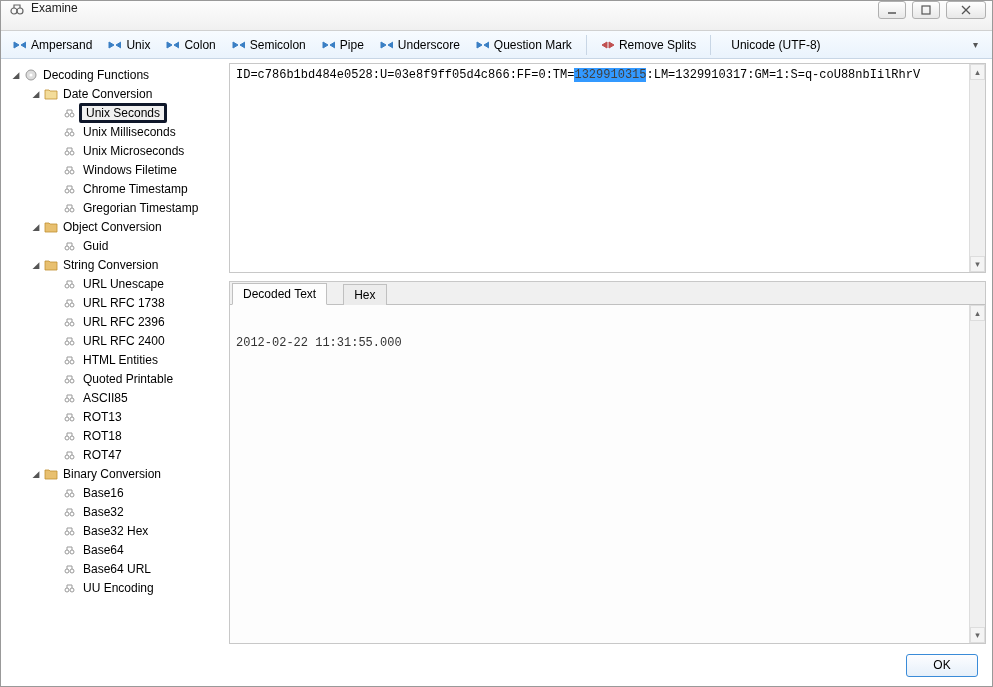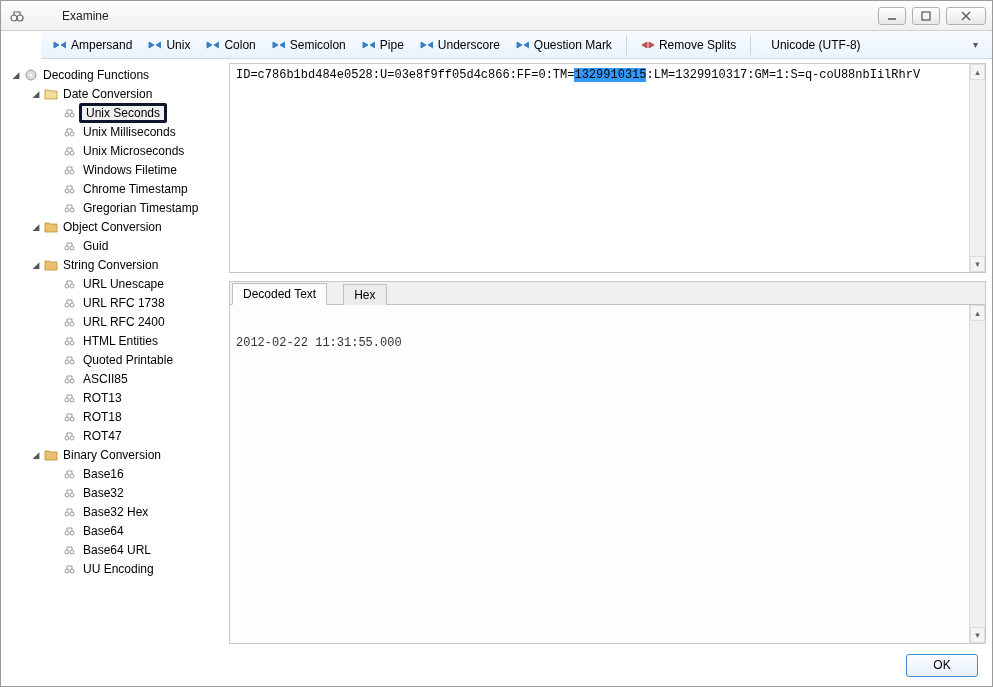--- a/index.html
+++ b/index.html
@@ -12,23 +12,21 @@
     height: 687px;
     overflow: hidden;
     border: 1px solid #999;
   }
   
   .titlebar {
     height: 30px;
     background: linear-gradient(#fdfdfd,#f0f0f0);
     border-bottom: 1px solid #d0d0d0;
     display: flex;
-    align-items: center;
     padding: 0 6px 0 8px;
-    gap: 31px;
   }
   .titlebar .app-icon {
     width: 16px; height: 16px; margin-right: 6px;
     display:flex;align-items:center;justify-content:center;
     font-size:12px;color:#555;
   }
   .titlebar .title { flex:1; font-size:12px; color:#222; }
   .winbtns { display:flex; gap:6px; }
   .winbtn {
     width: 28px; height: 18px;
@@ -41,21 +39,20 @@
   }
   .winbtn.close { width:40px; }
   
   .toolbar {
     height: 28px;
     background: linear-gradient(#f7fbff,#eaf3fc);
     border-bottom: 1px solid #c8d6e5;
     display:flex;align-items:center;
     padding:0 6px;
     gap:4px;
-    margin-left:40px;
   }
   .tbtn {
     display:flex;align-items:center;
     padding:2px 6px;
     border-radius:3px;
     cursor:pointer;
     gap:4px;
     white-space:nowrap;
   }
   .tbtn .ticon {
@@ -136,21 +133,21 @@
   .inputpane .content {
     flex:1;
     padding:4px 6px;
     font-family:"Consolas","Courier New",monospace;
     font-size:12px;
     color:#000;
     overflow:auto;
     word-break:break-all;
   }
   .inputpane .content .sel {
-    background:#3399ff;color:#000000;
+    background:#3399ff;color:#404040;
   }
   .scrollbar-v {
     width:16px;background:#f0f0f0;border-left:1px solid #ddd;
     display:flex;flex-direction:column;
   }
   .scrollbar-v .arrow {
     height:16px;display:flex;align-items:center;justify-content:center;
     font-size:9px;color:#666;background:#f4f4f4;border:1px solid #ddd;
   }
   .scrollbar-v .track { flex:1; }
@@ -478,20 +475,33 @@
         <span class="exp"></span>
         <span class="ticon2">
           <svg width="14" height="10" viewBox="0 0 14 10">
             <g fill="none" stroke="#999" stroke-width="1">
               <circle cx="3" cy="7" r="2"></circle>
               <circle cx="8" cy="7" r="2"></circle>
               <path d="M3 5 V2 h5 v3"></path>
             </g>
           </svg>
         </span>
+        <span class="lblwrap"><span>URL RFC 2396</span></span>
+      </div>
+      <div class="tnode ind2">
+        <span class="exp"></span>
+        <span class="ticon2">
+          <svg width="14" height="10" viewBox="0 0 14 10">
+            <g fill="none" stroke="#999" stroke-width="1">
+              <circle cx="3" cy="7" r="2"></circle>
+              <circle cx="8" cy="7" r="2"></circle>
+              <path d="M3 5 V2 h5 v3"></path>
+            </g>
+          </svg>
+        </span>
         <span class="lblwrap"><span>URL RFC 2400</span></span>
       </div>
       <div class="tnode ind2">
         <span class="exp"></span>
         <span class="ticon2">
           <svg width="14" height="10" viewBox="0 0 14 10">
             <g fill="none" stroke="#999" stroke-width="1">
               <circle cx="3" cy="7" r="2"></circle>
               <circle cx="8" cy="7" r="2"></circle>
               <path d="M3 5 V2 h5 v3"></path>

